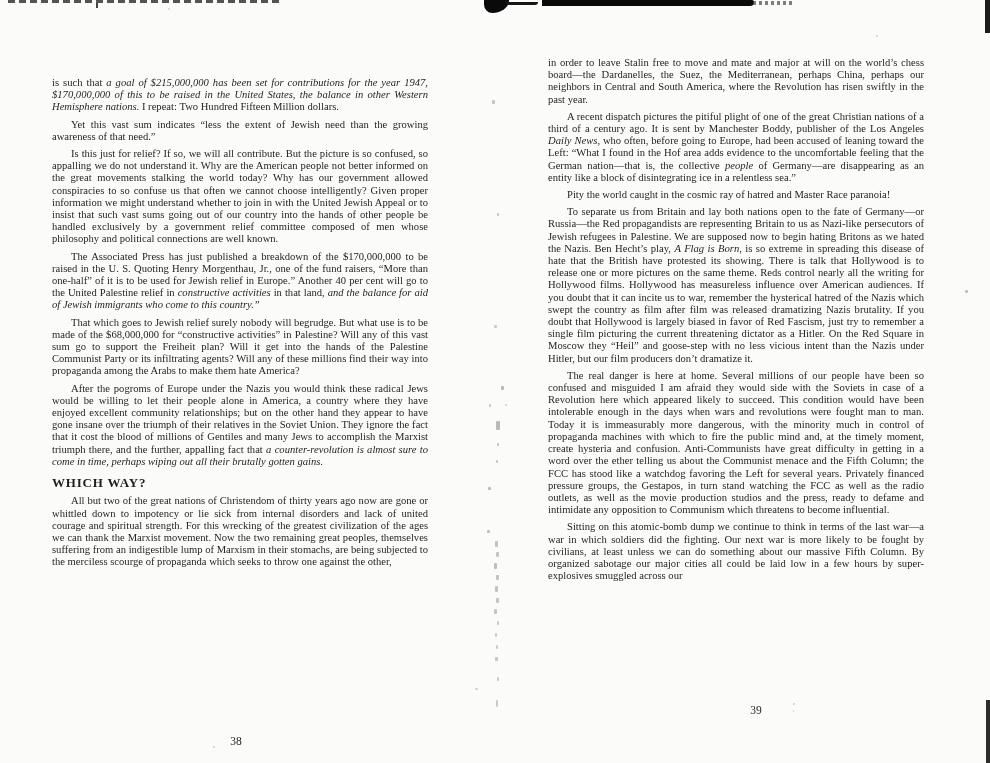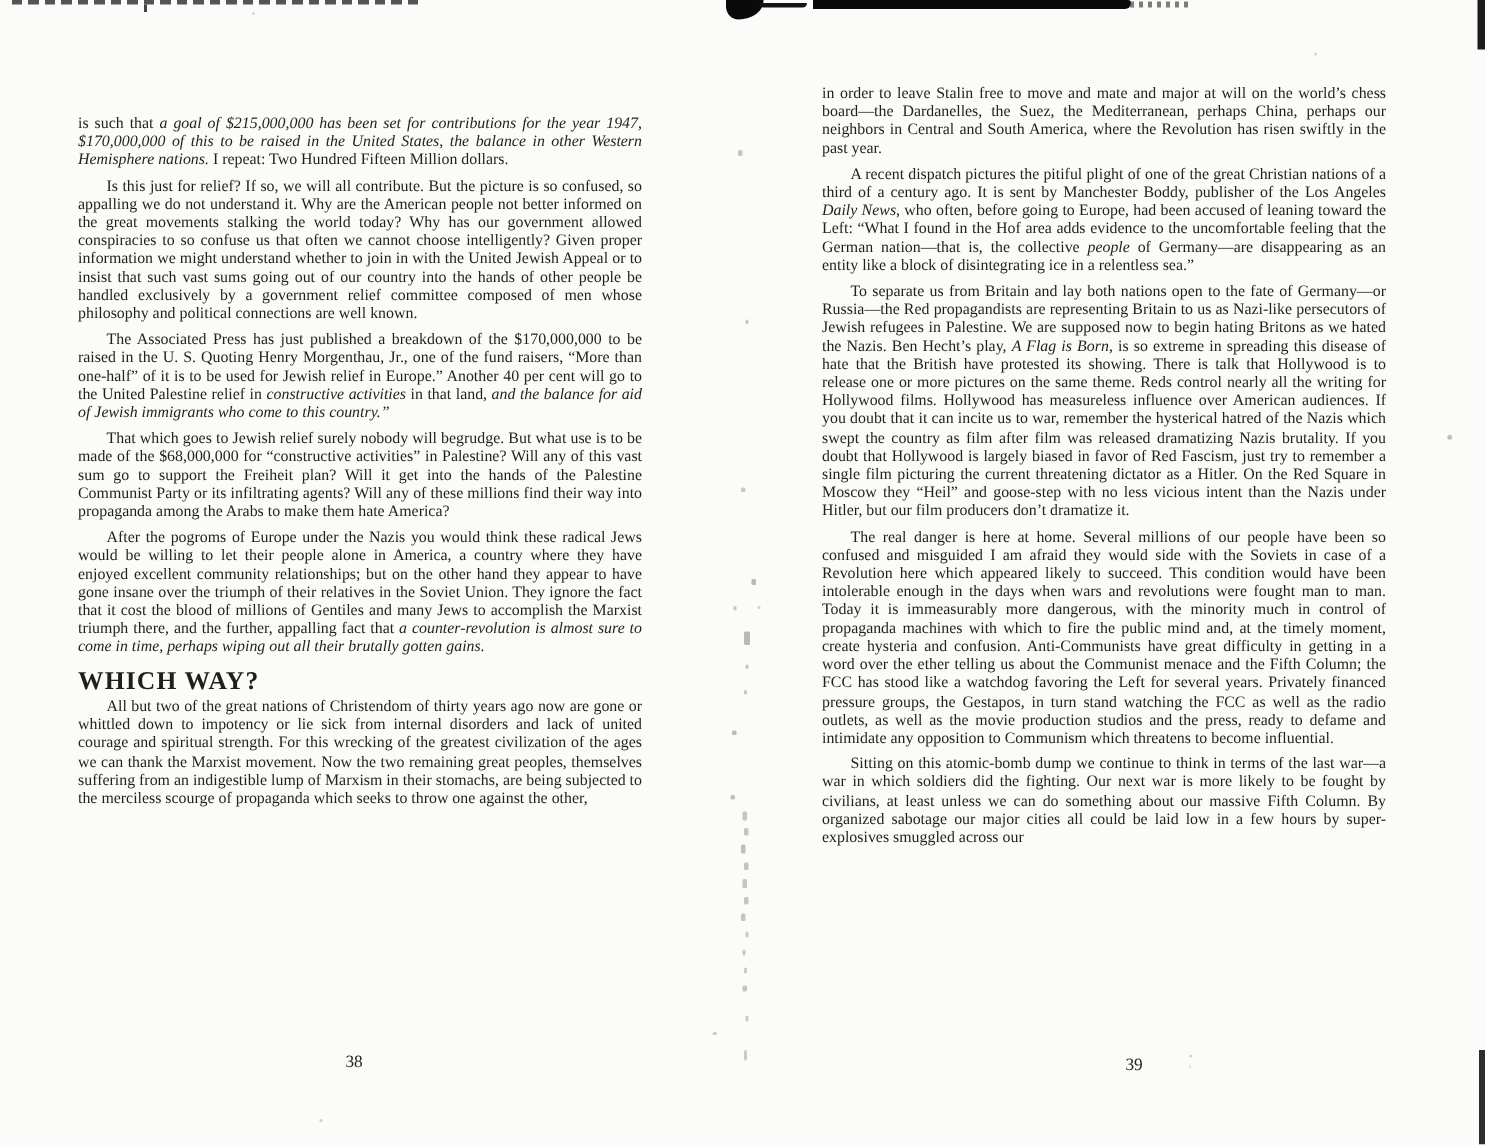--- a/index.html
+++ b/index.html
@@ -15,28 +15,28 @@
     font-size:10.6px;
     line-height:12.2px;
     width:376px;
   }
   #left-col{left:52px;top:55px;margin-top:22px;}
   #right-col{left:548px;top:57px;}
   .para{margin:0 0 5px 0;}
   .para.indent{text-indent:19px;}
   .para em{font-style:italic;}
   .section-heading{
-    font-size:17px;font-weight:bold;letter-spacing:0.8px;
+    font-size:13px;font-weight:bold;letter-spacing:0.8px;
     margin:9px 0 6px 0;text-align:left;
   }
   .page-num{
     position:absolute;width:376px;text-align:center;
     font-size:11.5px;color:#242320;
   }
-  #pn-left{left:48px;top:702px;}
+  #pn-left{left:48px;top:735px;}
   #pn-right{left:568px;top:704px;}
 
   
   .artifact{position:absolute;}
   #dash-top-left{
     left:8px;top:0;width:272px;height:3px;
     background:repeating-linear-gradient(90deg,#2a2a2a 0 7px,transparent 7px 11px);
     opacity:.8;
   }
   #dash-tick{left:96px;top:3px;width:2px;height:5px;background:#444;}
@@ -62,31 +62,33 @@
 <div class="artifact" id="dash-tick"></div>
 <div class="artifact" id="blob"></div>
 <div class="artifact" id="blob-tail"></div>
 <div class="artifact" id="bar-top"></div>
 <div class="artifact" id="bar-speckle"></div>
 <div class="artifact" id="edge-top-right"></div>
 <div class="artifact" id="edge-bottom-right"></div>
 
 <div class="column" id="left-col">
     <p class="para"><span>is such that </span><em>a goal of $215,000,000 has been set for contributions for the year 1947, $170,000,000 of this to be raised in the United States, the balance in other Western Hemisphere nations.</em><span> I repeat: Two Hundred Fifteen Million dollars.</span></p>
+    <p class="para indent"><span>Yet this vast sum indicates “less the extent of Jewish need than the growing awareness of that need.”</span></p>
     <p class="para indent"><span>Is this just for relief?  If so, we will all contribute.  But the picture is so confused, so appalling we do not understand it. Why are the American people not better informed on the great movements stalking the world today?  Why has our government allowed conspiracies to so confuse us that often we cannot choose intelligently?  Given proper information we might understand whether to join in with the United Jewish Appeal or to insist that such vast sums going out of our country into the hands of other people be handled exclusively by a government relief committee composed of men whose philosophy and political connections are well known.</span></p>
     <p class="para indent"><span>The Associated Press has just published a breakdown of the $170,000,000 to be raised in the U. S.  Quoting Henry Morgenthau, Jr., one of the fund raisers, “More than one-half” of it is to be used for Jewish relief in Europe.”  Another 40 per cent will go to the United Palestine relief in </span><em>constructive activities</em><span> in that land, </span><em>and the balance for aid of Jewish immigrants who come to this country.”</em></p>
     <p class="para indent"><span>That which goes to Jewish relief surely nobody will begrudge.  But what use is to be made of the $68,000,000 for “constructive activities” in Palestine?  Will any of this vast sum go to support the Freiheit plan? Will it get into the hands of the Palestine Communist Party or its infiltrating agents?  Will any of these millions find their way into propaganda among the Arabs to make them hate America?</span></p>
     <p class="para indent"><span>After the pogroms of Europe under the Nazis you would think these radical Jews would be willing to let their people alone in America, a country where they have enjoyed excellent community relationships; but on the other hand they appear to have gone insane over the triumph of their relatives in the Soviet Union.  They ignore the fact that it cost the blood of millions of Gentiles and many Jews to accomplish the Marxist triumph there, and the further, appalling fact that </span><em>a counter-revolution is almost sure to come in time, perhaps wiping out all their brutally gotten gains.</em></p>
     <h2 class="section-heading">WHICH WAY?</h2>
     <p class="para indent"><span>All but two of the great nations of Christendom of thirty years ago now are gone or whittled down to impotency or lie sick from internal disorders and lack of united courage and spiritual strength.  For this wrecking of the greatest civilization of the ages we can thank the Marxist movement.  Now the two remaining great peoples, themselves suffering from an indigestible lump of Marxism in their stomachs, are being subjected to the merciless scourge of propaganda which seeks to throw one against the other,</span></p>
   </div>
 
 <div class="column" id="right-col">
     <p class="para"><span>in order to leave Stalin free to move and mate and major at will on the world’s chess board—the Dardanelles, the Suez, the Mediterranean, perhaps China, perhaps our neighbors in Central and South America, where the Revolution has risen swiftly in the past year.</span></p>
     <p class="para indent"><span>A recent dispatch pictures the pitiful plight of one of the great Christian nations of a third of a century ago.  It is sent by Manchester Boddy, publisher of the Los Angeles </span><em>Daily News</em><span>, who often, before going to Europe, had been accused of leaning toward the Left: “What I found in the Hof area adds evidence to the uncomfortable feeling that the German nation—that is, the collective </span><em>people</em><span> of Germany—are disappearing as an entity like a block of disintegrating ice in a relentless sea.”</span></p>
+    <p class="para indent"><span>Pity the world caught in the cosmic ray of hatred and Master Race paranoia!</span></p>
     <p class="para indent"><span>To separate us from Britain and lay both nations open to the fate of Germany—or Russia—the Red propagandists are representing Britain to us as Nazi-like persecutors of Jewish refugees in Palestine.  We are supposed now to begin hating Britons as we hated the Nazis.  Ben Hecht’s play, </span><em>A Flag is Born</em><span>, is so extreme in spreading this disease of hate that the British have protested its showing.  There is talk that Hollywood is to release one or more pictures on the same theme.  Reds control nearly all the writing for Hollywood films.  Hollywood has measureless influence over American audiences.  If you doubt that it can incite us to war, remember the hysterical hatred of the Nazis which swept the country as film after film was released dramatizing Nazis brutality.  If you doubt that Hollywood is largely biased in favor of Red Fascism, just try to remember a single film picturing the current threatening dictator as a Hitler.  On the Red Square in Moscow they “Heil” and goose-step with no less vicious intent than the Nazis under Hitler, but our film producers don’t dramatize it.</span></p>
     <p class="para indent"><span>The real danger is here at home.  Several millions of our people have been so confused and misguided I am afraid they would side with the Soviets in case of a Revolution here which appeared likely to succeed. This condition would have been intolerable enough in the days when wars and revolutions were fought man to man.  Today it is immeasurably more dangerous, with the minority much in control of propaganda machines with which to fire the public mind and, at the timely moment, create hysteria and confusion.  Anti-Communists have great difficulty in getting in a word over the ether telling us about the Communist menace and the Fifth Column; the FCC has stood like a watchdog favoring the Left for several years.  Privately financed pressure groups, the Gestapos, in turn stand watching the FCC as well as the radio outlets, as well as the movie production studios and the press, ready to defame and intimidate any opposition to Communism which threatens to become influential.</span></p>
     <p class="para indent"><span>Sitting on this atomic-bomb dump we continue to think in terms of the last war—a war in which soldiers did the fighting.  Our next war is more likely to be fought by civilians, at least unless we can do something about our massive Fifth Column. By organized sabotage our major cities all could be laid low in a few hours by super-explosives smuggled across our</span></p>
   </div>
 
 <div class="page-num" id="pn-left">38</div>
 <div class="page-num" id="pn-right">39</div>
 
 <div class="speck" style="left: 492px; top: 100px; width: 3px; height: 4px; opacity: 0.5;"></div>
 <div class="speck" style="left: 497px; top: 213px; width: 2px; height: 3px; opacity: 0.5;"></div>

